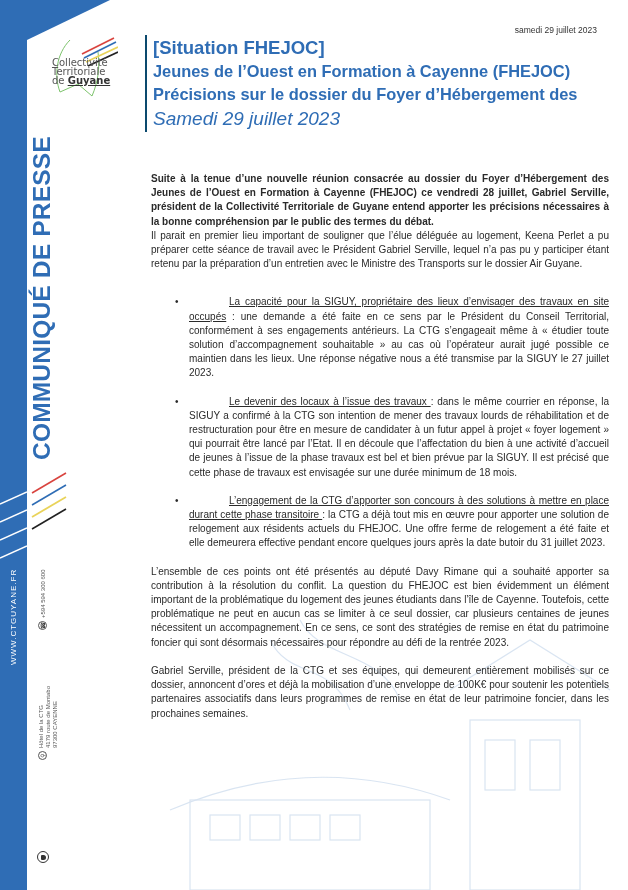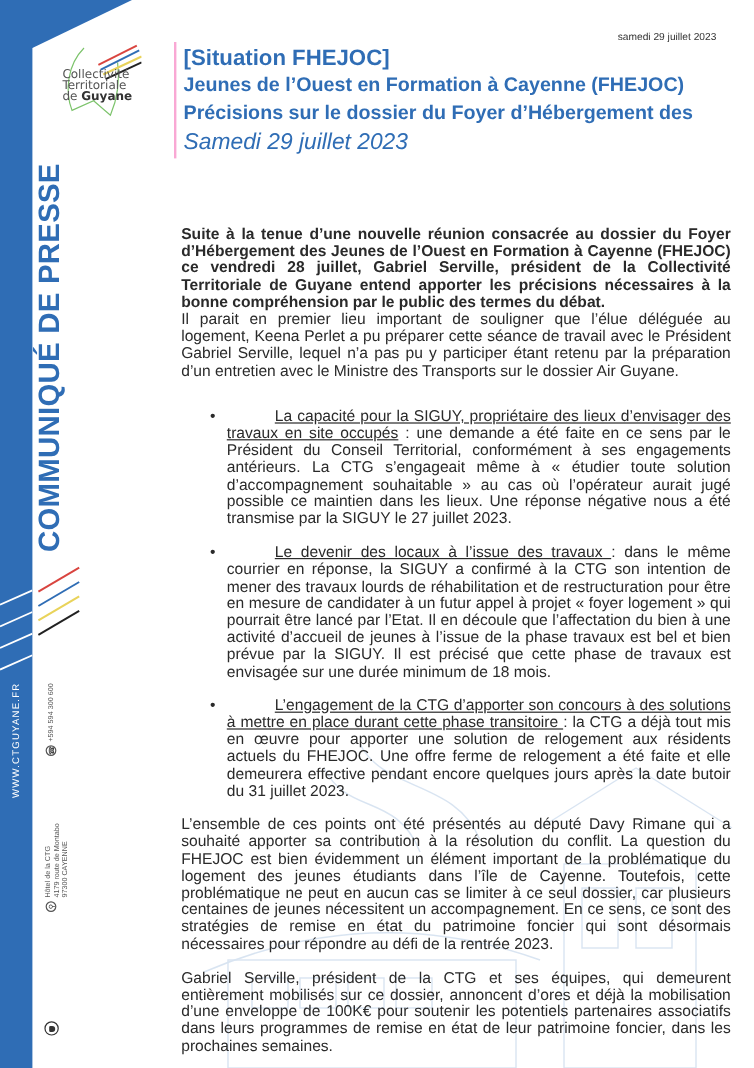--- a/index.html
+++ b/index.html
@@ -12,21 +12,21 @@
     .top-wedge {
       position: absolute; left: 0; top: 0; width: 110px; height: 40px; overflow: hidden;
     }
     .sidebar-slashes { position: absolute; left: 0; top: 490px; width: 27px; height: 70px; }
 
     .logo { position: absolute; left: 48px; top: 32px; width: 70px; height: 70px; }
     .logo-text {
       position: absolute; left: 52px; top: 58px; font-size: 10px; line-height: 9px; color: #555;
       font-family: "DejaVu Sans", sans-serif;
     }
-    .logo-text b { color: #333; font-weight: bold; }
+    .logo-text b { color: #333; font-weight: bold; text-decoration: underline; }
 
     .vertical-title {
       position: absolute; left: 28px; top: 460px;
       transform: rotate(-90deg); transform-origin: left top;
       width: 340px; font-size: 24.5px; font-weight: bold; color: #2f6db5; letter-spacing: 0.2px;
       white-space: nowrap; font-family: "Liberation Sans", sans-serif;
     }
     .vertical-lines { position: absolute; left: 30px; top: 465px; width: 40px; height: 70px; }
 
     .website {
@@ -54,30 +54,30 @@
       border: 1.2px solid #333; border-radius: 50%; display: flex; align-items: center; justify-content: center;
     }
     .speaker-icon span { display: block; width: 5px; height: 5px; background: #333; border-radius: 1px 50% 50% 1px; }
 
     .watermark { position: absolute; left: 150px; top: 600px; width: 478px; height: 290px; opacity: 0.18; }
 
     .date-top { position: absolute; right: 31px; top: 25px; font-size: 8.5px; color: #333; }
 
     .title-block {
       position: absolute; left: 145px; top: 35px; width: 460px;
-      border-left: 2px solid #f9a8d4; padding-left: 6px;
+      border-left: 2px solid #0c4a6e; padding-left: 6px;
       color: #2f6db5; font-weight: bold;
     }
     .title-block .t1 { font-size: 18.5px; line-height: 25px; }
     .title-block .t2 { font-size: 16.4px; line-height: 23px; }
     .title-block .t3 { font-size: 19px; line-height: 26px; font-style: italic; font-weight: normal; }
 
     .body-text {
-      position: absolute; left: 151px; top: 188px; width: 458px;
-      font-size: 13px; line-height: 14.2px; color: #2a2a2a; text-align: justify;
+      position: absolute; left: 151px; top: 172px; width: 458px;
+      font-size: 10px; line-height: 14.2px; color: #2a2a2a; text-align: justify;
     }
     .body-text p { margin: 0; }
     .gap { height: 14px; }
     .lead { font-weight: bold; }
     .bullets { list-style: none; margin: 10px 0 0 0; }
     .bullets li { position: relative; padding-left: 38px; margin-bottom: 14px; }
     .bullets li .dot { position: absolute; left: 24px; top: 0; }
     .u { text-decoration: underline; margin-left: 40px; }
   </style>
 </head>

